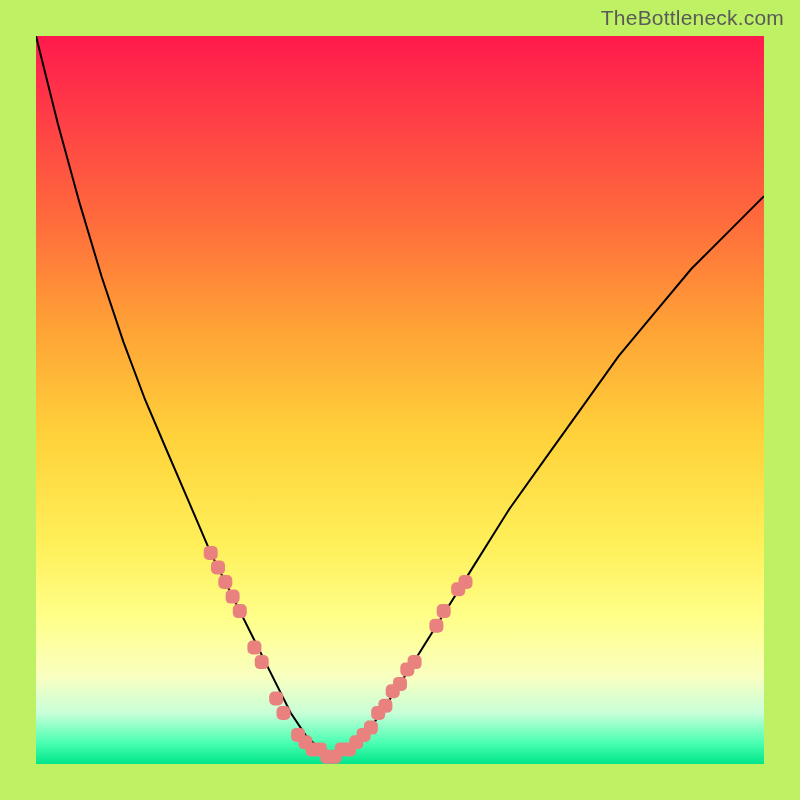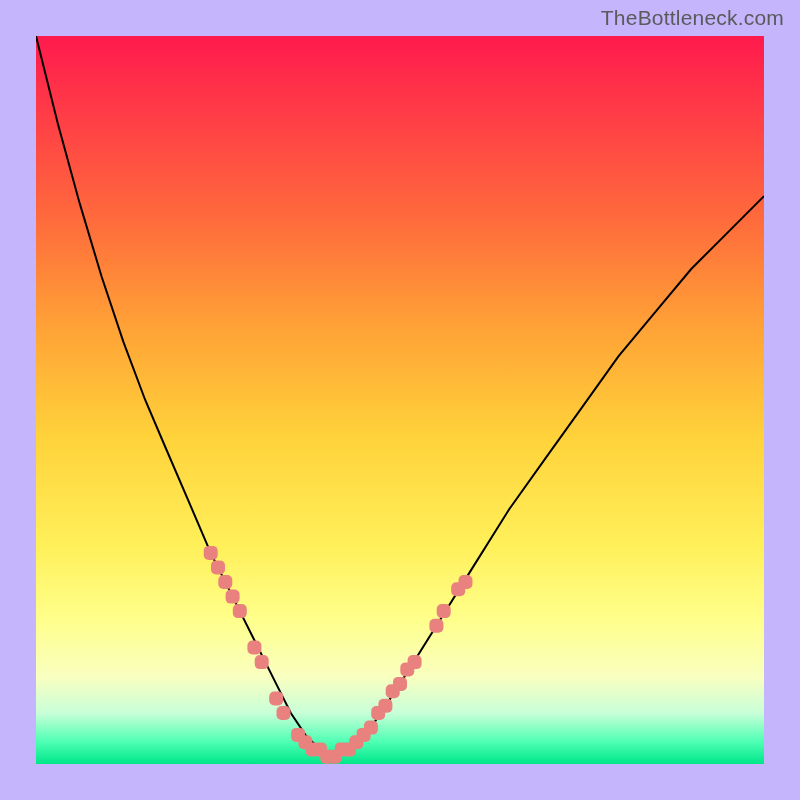--- a/index.html
+++ b/index.html
@@ -10,21 +10,21 @@
     background: #000;
     font-family: Arial, Helvetica, sans-serif;
     overflow: hidden;
   }
   .frame {
     position: absolute;
     top: 0;
     left: 0;
     width: 800px;
     height: 800px;
-    background: #c4b5fd;
+    background: #bef264;
   }
   .plot-area {
     position: absolute;
     top: 36px;
     left: 36px;
     width: 728px;
     height: 728px;
     overflow: hidden;
   }
   .gradient-bg {

